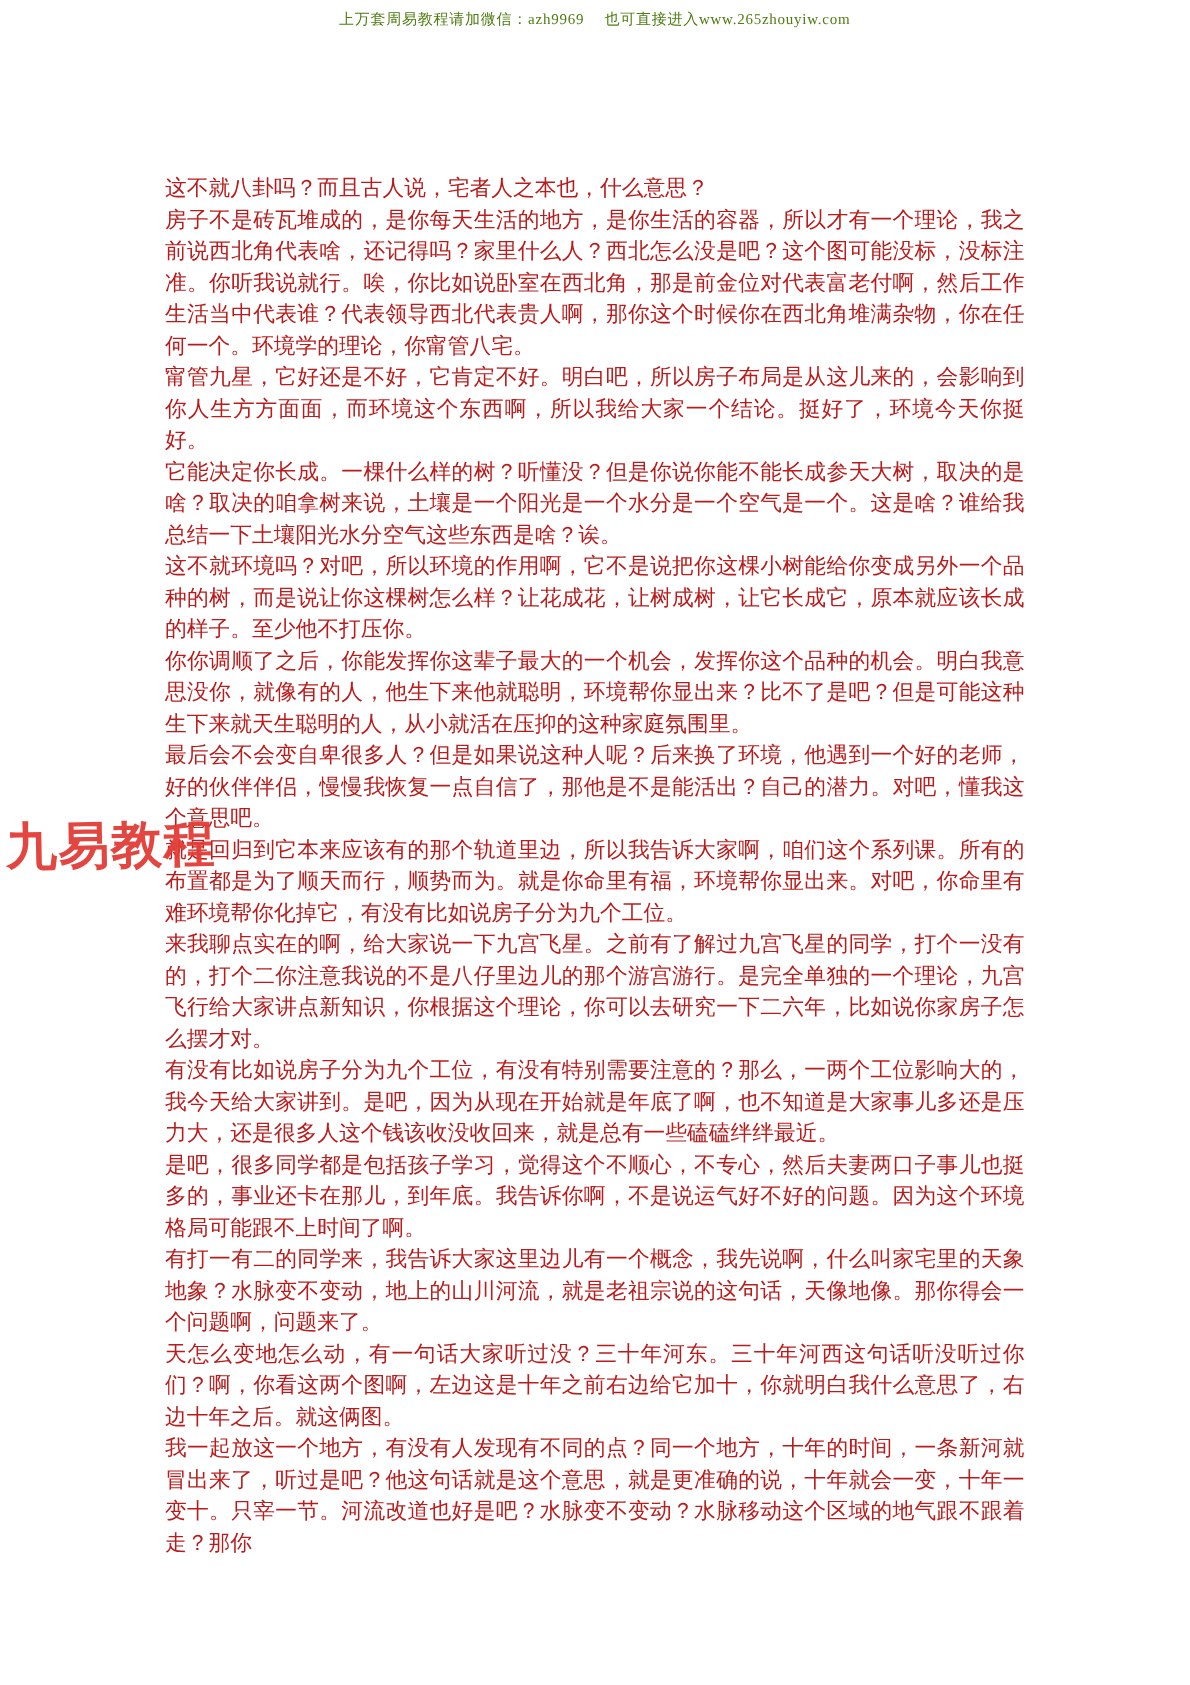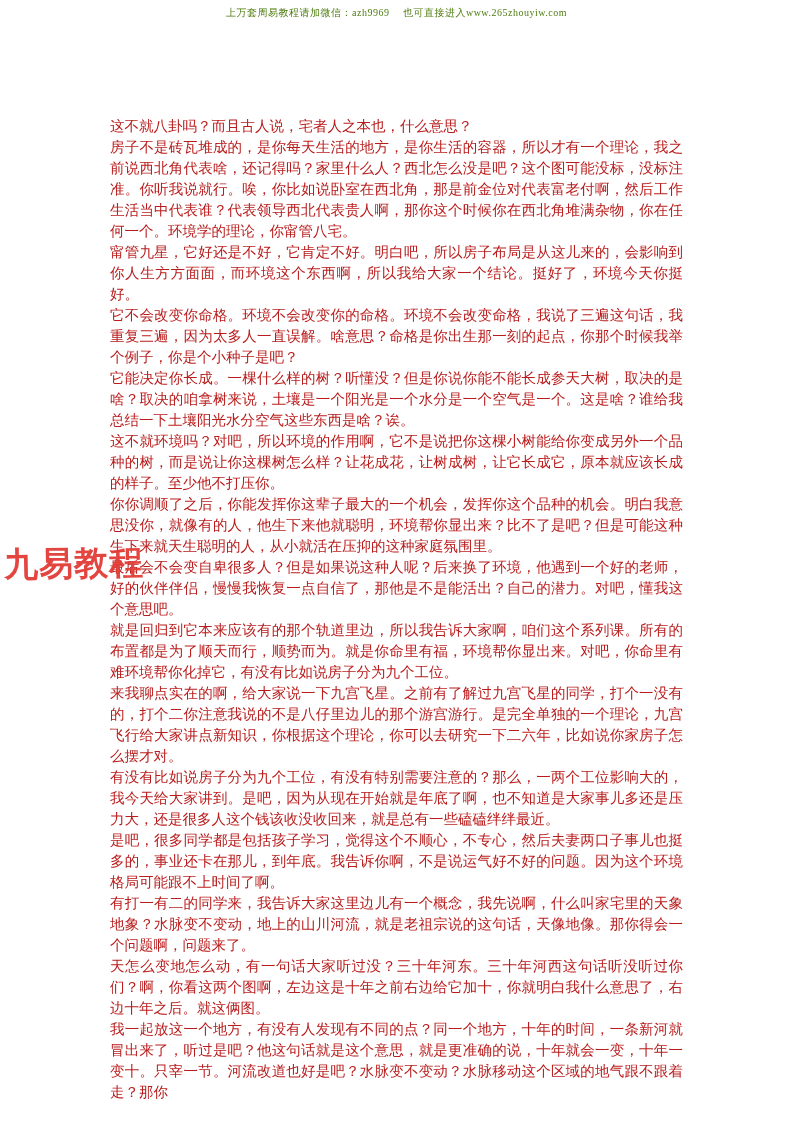--- a/index.html
+++ b/index.html
@@ -64,21 +64,20 @@
 <div class="page">
 
   <div class="header-banner">上万套周易教程请加微信：azh9969　 也可直接进入www.265zhouyiw.com</div>
 
   <div class="watermark">九易教程</div>
 
   <div class="content-area">
     <p>这不就八卦吗？而且古人说，宅者人之本也，什么意思？</p>
     <p>房子不是砖瓦堆成的，是你每天生活的地方，是你生活的容器，所以才有一个理论，我之前说西北角代表啥，还记得吗？家里什么人？西北怎么没是吧？这个图可能没标，没标注准。你听我说就行。唉，你比如说卧室在西北角，那是前金位对代表富老付啊，然后工作生活当中代表谁？代表领导西北代表贵人啊，那你这个时候你在西北角堆满杂物，你在任何一个。环境学的理论，你甯管八宅。</p>
     <p>甯管九星，它好还是不好，它肯定不好。明白吧，所以房子布局是从这儿来的，会影响到你人生方方面面，而环境这个东西啊，所以我给大家一个结论。挺好了，环境今天你挺好。</p>
-    <p>它不会改变你命格。环境不会改变你的命格。环境不会改变命格，我说了三遍这句话，我重复三遍，因为太多人一直误解。啥意思？命格是你出生那一刻的起点，你那个时候我举个例子，你是个小种子是吧？</p>
     <p>它能决定你长成。一棵什么样的树？听懂没？但是你说你能不能长成参天大树，取决的是啥？取决的咱拿树来说，土壤是一个阳光是一个水分是一个空气是一个。这是啥？谁给我总结一下土壤阳光水分空气这些东西是啥？诶。</p>
     <p>这不就环境吗？对吧，所以环境的作用啊，它不是说把你这棵小树能给你变成另外一个品种的树，而是说让你这棵树怎么样？让花成花，让树成树，让它长成它，原本就应该长成的样子。至少他不打压你。</p>
     <p>你你调顺了之后，你能发挥你这辈子最大的一个机会，发挥你这个品种的机会。明白我意思没你，就像有的人，他生下来他就聪明，环境帮你显出来？比不了是吧？但是可能这种生下来就天生聪明的人，从小就活在压抑的这种家庭氛围里。</p>
     <p>最后会不会变自卑很多人？但是如果说这种人呢？后来换了环境，他遇到一个好的老师，好的伙伴伴侣，慢慢我恢复一点自信了，那他是不是能活出？自己的潜力。对吧，懂我这个意思吧。</p>
     <p>就是回归到它本来应该有的那个轨道里边，所以我告诉大家啊，咱们这个系列课。所有的布置都是为了顺天而行，顺势而为。就是你命里有福，环境帮你显出来。对吧，你命里有难环境帮你化掉它，有没有比如说房子分为九个工位。</p>
     <p>来我聊点实在的啊，给大家说一下九宫飞星。之前有了解过九宫飞星的同学，打个一没有的，打个二你注意我说的不是八仔里边儿的那个游宫游行。是完全单独的一个理论，九宫飞行给大家讲点新知识，你根据这个理论，你可以去研究一下二六年，比如说你家房子怎么摆才对。</p>
     <p>有没有比如说房子分为九个工位，有没有特别需要注意的？那么，一两个工位影响大的，我今天给大家讲到。是吧，因为从现在开始就是年底了啊，也不知道是大家事儿多还是压力大，还是很多人这个钱该收没收回来，就是总有一些磕磕绊绊最近。</p>
     <p>是吧，很多同学都是包括孩子学习，觉得这个不顺心，不专心，然后夫妻两口子事儿也挺多的，事业还卡在那儿，到年底。我告诉你啊，不是说运气好不好的问题。因为这个环境格局可能跟不上时间了啊。</p>
     <p>有打一有二的同学来，我告诉大家这里边儿有一个概念，我先说啊，什么叫家宅里的天象地象？水脉变不变动，地上的山川河流，就是老祖宗说的这句话，天像地像。那你得会一个问题啊，问题来了。</p>
     <p>天怎么变地怎么动，有一句话大家听过没？三十年河东。三十年河西这句话听没听过你们？啊，你看这两个图啊，左边这是十年之前右边给它加十，你就明白我什么意思了，右边十年之后。就这俩图。</p>

